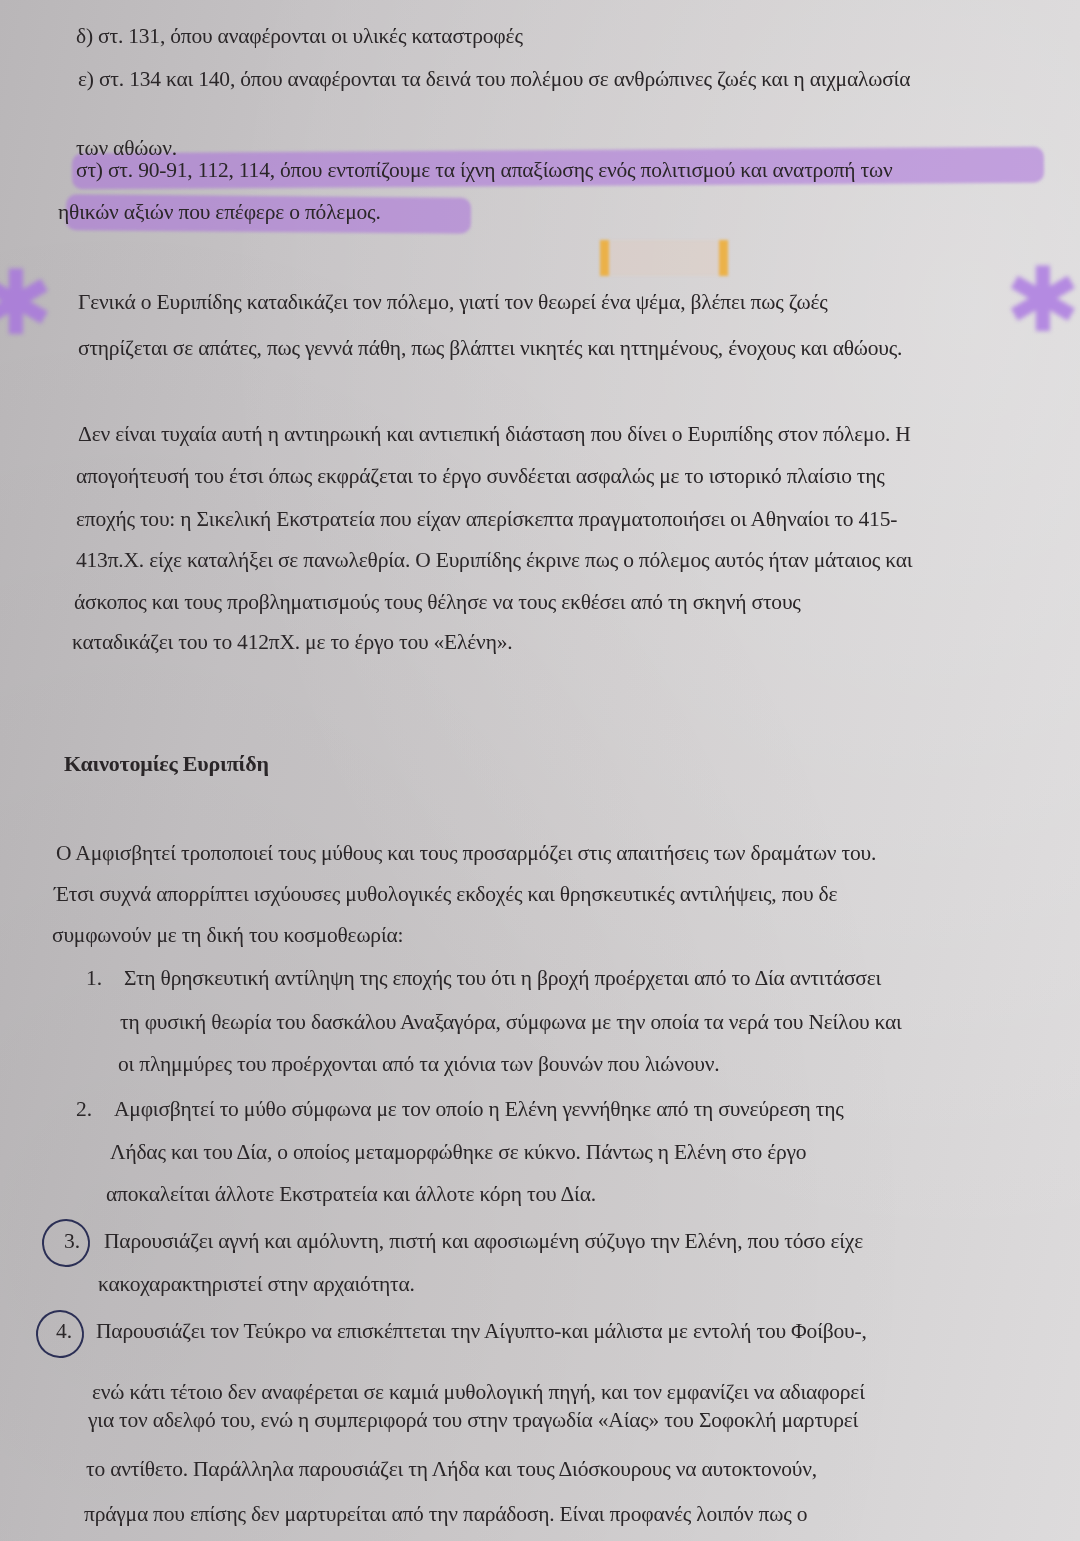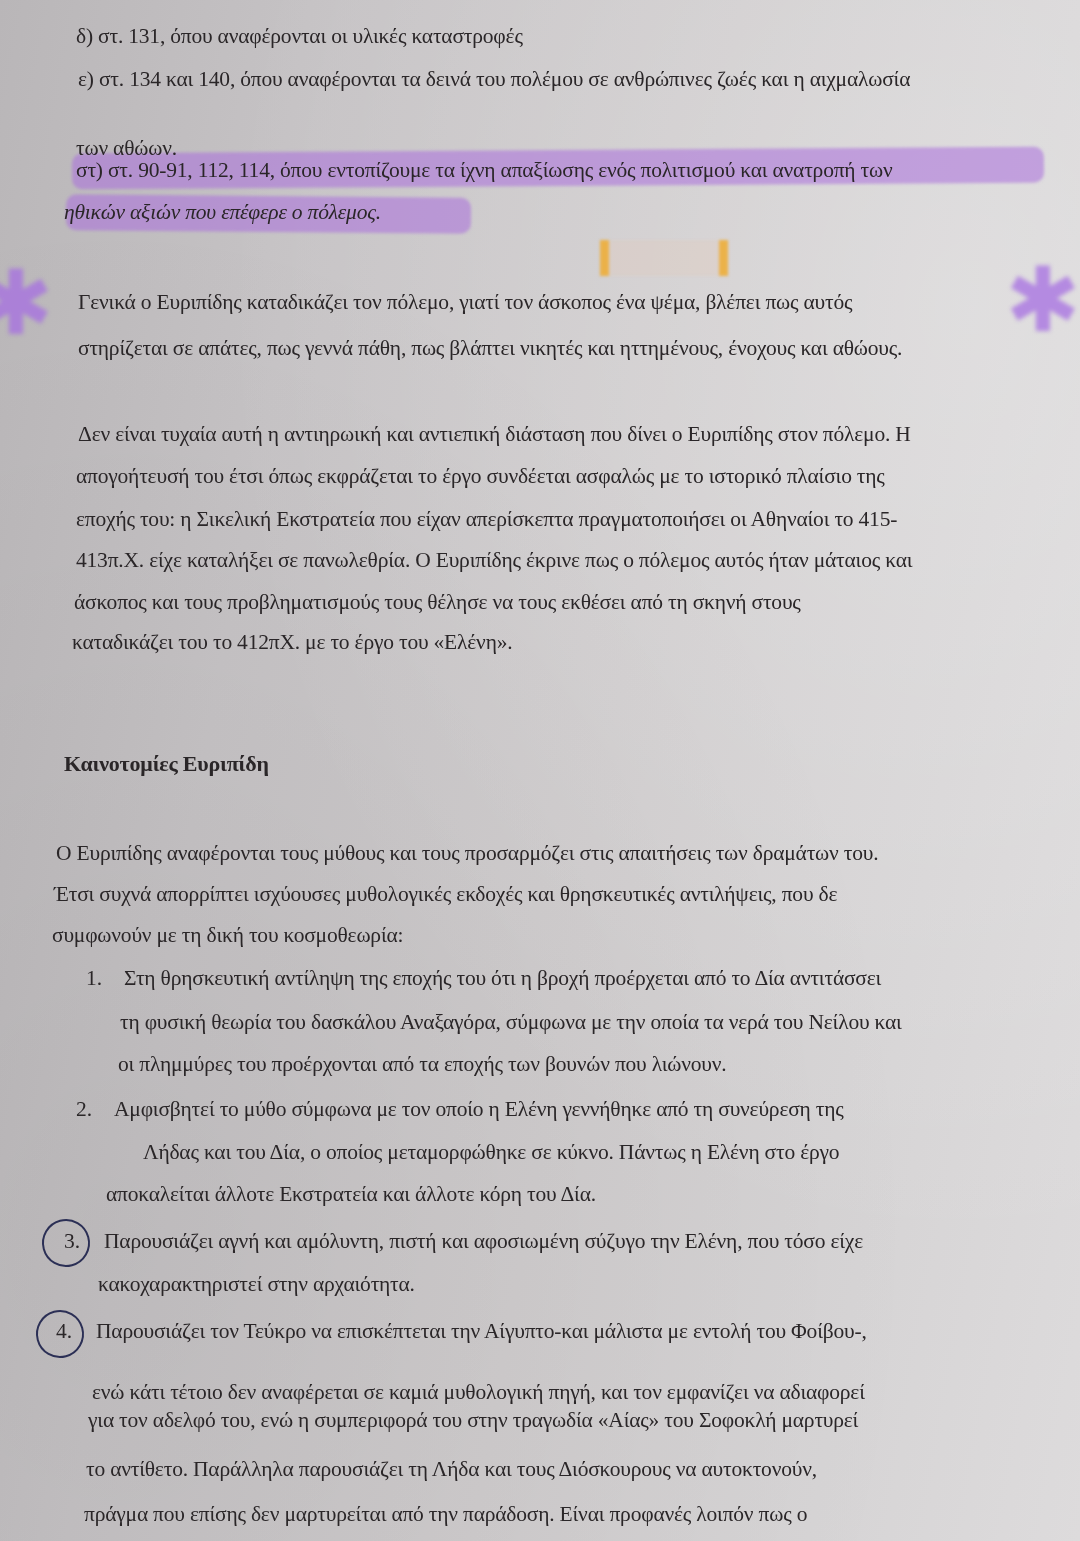--- a/index.html
+++ b/index.html
@@ -51,46 +51,46 @@
 <div class="hl" style="left:66px; top:196px; width:405px; height:36px; transform:rotate(0.5deg);"></div>
 
 <div class="tape" style="left:600px; top:240px;"></div>
 <div class="star" style="left:-22px; top:258px;">✱</div>
 <div class="star" style="left:1005px; top:255px;">✱</div>
 
 <div class="line" style="left:76px; top:22px;text-align:right;">δ) στ. 131, όπου αναφέρονται οι υλικές καταστροφές</div>
 <div class="line" style="left:78px; top:65px;">ε) στ. 134 και 140, όπου αναφέρονται τα δεινά του πολέμου σε ανθρώπινες ζωές και η αιχμαλωσία</div>
 <div class="line" style="left:76px; top:104px;margin-top:30px;">των αθώων.</div>
 <div class="line" style="left:76px; top:156px;">στ) στ. 90-91, 112, 114, όπου εντοπίζουμε τα ίχνη απαξίωσης ενός πολιτισμού και ανατροπή των</div>
-<div class="line" style="left:64px; top:198px;font-style:italic;">ηθικών αξιών που επέφερε ο πόλεμος.</div>
+<div class="line" style="left:58px; top:198px;">ηθικών αξιών που επέφερε ο πόλεμος.</div>
 
-<div class="line" style="left:78px; top:288px;">Γενικά ο Ευριπίδης καταδικάζει τον πόλεμο, γιατί τον άσκοπος ένα ψέμα, βλέπει πως αυτός</div>
+<div class="line" style="left:78px; top:288px;">Γενικά ο Ευριπίδης καταδικάζει τον πόλεμο, γιατί τον θεωρεί ένα ψέμα, βλέπει πως ζωές</div>
 <div class="line" style="left:78px; top:334px;">στηρίζεται σε απάτες, πως γεννά πάθη, πως βλάπτει νικητές και ηττημένους, ένοχους και αθώους.</div>
 
 <div class="line" style="left:78px; top:420px;">Δεν είναι τυχαία αυτή η αντιηρωική και αντιεπική διάσταση που δίνει ο Ευριπίδης στον πόλεμο. Η</div>
 <div class="line" style="left:76px; top:462px;">απογοήτευσή του έτσι όπως εκφράζεται το έργο συνδέεται ασφαλώς με το ιστορικό πλαίσιο της</div>
 <div class="line" style="left:76px; top:505px;">εποχής του: η Σικελική Εκστρατεία που είχαν απερίσκεπτα πραγματοποιήσει οι Αθηναίοι το 415-</div>
 <div class="line" style="left:76px; top:546px;">413π.Χ. είχε καταλήξει σε πανωλεθρία. Ο Ευριπίδης έκρινε πως ο πόλεμος αυτός ήταν μάταιος και</div>
 <div class="line" style="left:74px; top:588px;">άσκοπος και τους προβληματισμούς τους θέλησε να τους εκθέσει από τη σκηνή στους</div>
 <div class="line" style="left:72px; top:628px;">καταδικάζει του το 412πΧ. με το έργο του «Ελένη».</div>
 
 <div class="line heading" style="left:64px; top:750px;">Καινοτομίες Ευριπίδη</div>
 
-<div class="line" style="left:56px; top:839px;">Ο Ευριπίδης αναφέρονται τους μύθους και τους προσαρμόζει στις απαιτήσεις των δραμάτων του.</div>
+<div class="line" style="left:56px; top:839px;">Ο Αμφισβητεί τροποποιεί τους μύθους και τους προσαρμόζει στις απαιτήσεις των δραμάτων του.</div>
 <div class="line" style="left:54px; top:880px;">Έτσι συχνά απορρίπτει ισχύουσες μυθολογικές εκδοχές και θρησκευτικές αντιλήψεις, που δε</div>
 <div class="line" style="left:52px; top:921px;">συμφωνούν με τη δική του κοσμοθεωρία:</div>
 
 <div class="num" style="left:86px; top:964px;">1.</div>
 <div class="line" style="left:124px; top:964px;">Στη θρησκευτική αντίληψη της εποχής του ότι η βροχή προέρχεται από το Δία αντιτάσσει</div>
 <div class="line" style="left:120px; top:1008px;">τη φυσική θεωρία του δασκάλου Αναξαγόρα, σύμφωνα με την οποία τα νερά του Νείλου και</div>
-<div class="line" style="left:118px; top:1050px;">οι πλημμύρες του προέρχονται από τα εποχής των βουνών που λιώνουν.</div>
+<div class="line" style="left:118px; top:1050px;">οι πλημμύρες του προέρχονται από τα χιόνια των βουνών που λιώνουν.</div>
 
 <div class="num" style="left:76px; top:1095px;">2.</div>
 <div class="line" style="left:114px; top:1095px;">Αμφισβητεί το μύθο σύμφωνα με τον οποίο η Ελένη γεννήθηκε από τη συνεύρεση της</div>
-<div class="line" style="left:110px; top:1138px;margin-left:33px;">Λήδας και του Δία, ο οποίος μεταμορφώθηκε σε κύκνο. Πάντως η Ελένη στο έργο</div>
+<div class="line" style="left:110px; top:1138px;">Λήδας και του Δία, ο οποίος μεταμορφώθηκε σε κύκνο. Πάντως η Ελένη στο έργο</div>
 <div class="line" style="left:106px; top:1180px;">αποκαλείται άλλοτε Εκστρατεία και άλλοτε κόρη του Δία.</div>
 
 <div class="circle" style="left:42px; top:1219px;"></div>
 <div class="num" style="left:64px; top:1227px;">3.</div>
 <div class="line" style="left:104px; top:1227px;">Παρουσιάζει αγνή και αμόλυντη, πιστή και αφοσιωμένη σύζυγο την Ελένη, που τόσο είχε</div>
 <div class="line" style="left:98px; top:1270px;">κακοχαρακτηριστεί στην αρχαιότητα.</div>
 
 <div class="circle" style="left:36px; top:1310px;"></div>
 <div class="num" style="left:56px; top:1317px;">4.</div>
 <div class="line" style="left:96px; top:1317px;">Παρουσιάζει τον Τεύκρο να επισκέπτεται την Αίγυπτο-και μάλιστα με εντολή του Φοίβου-,</div>

